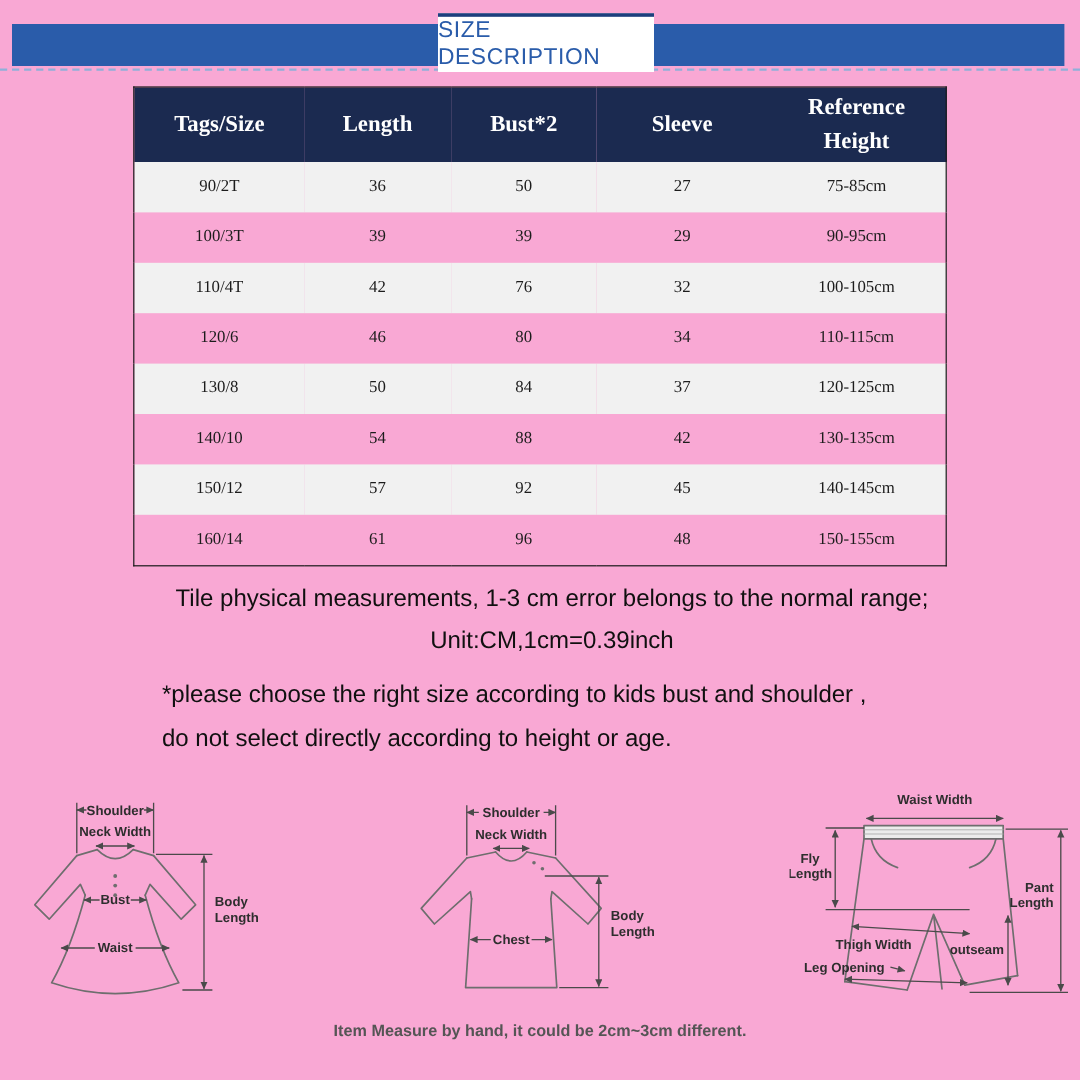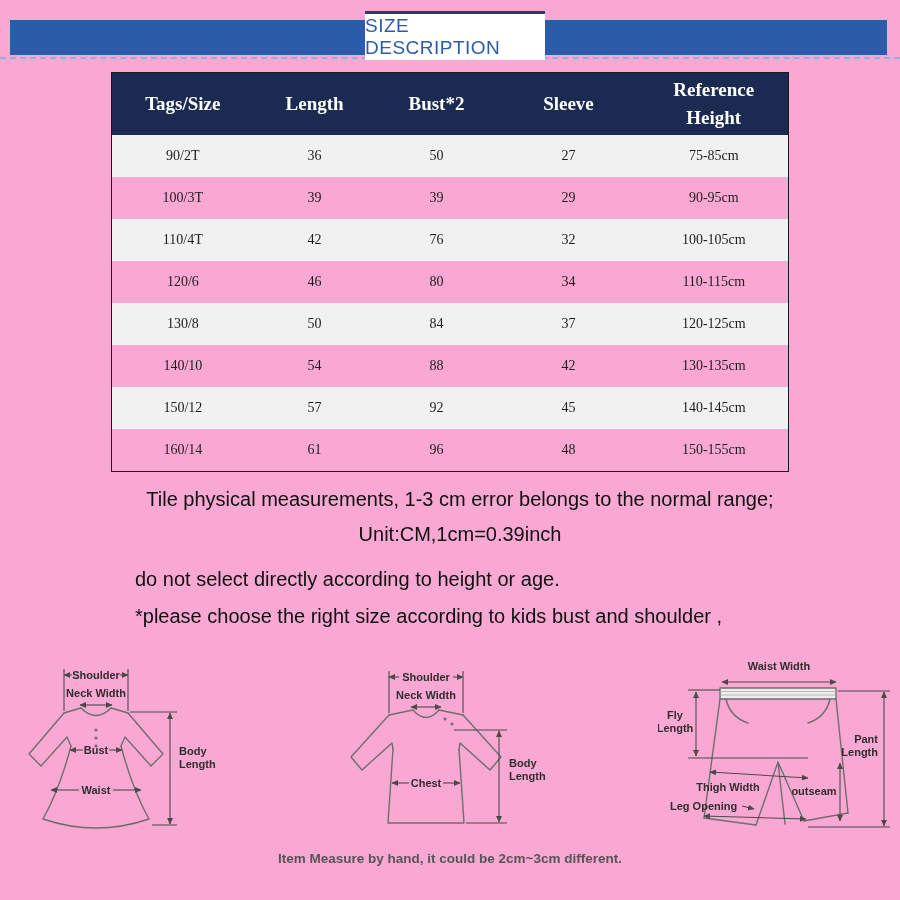--- a/index.html
+++ b/index.html
@@ -127,22 +127,22 @@
           <td>48</td>
           <td>150-155cm</td>
         </tr>
       </tbody>
   </table>
 
   <div class="notes">
     <p class="note-center">Tile physical measurements, 1-3 cm error belongs to the normal range;</p>
     <p class="note-center">Unit:CM,1cm=0.39inch</p>
     <div class="note-block">
+      <p>*please choose the right size according to kids bust and shoulder ,</p>
       <p>do not select directly according to height or age.</p>
-      <p>*please choose the right size according to kids bust and shoulder ,</p>
     </div>
   </div>
 
   <div class="diagrams">
 
     <svg width="222" height="190" viewBox="0 0 222 190">
       <defs>
         <marker id="ar1" markerWidth="7" markerHeight="7" refX="6" refY="3" orient="auto-start-reverse" markerUnits="userSpaceOnUse">
           <path d="M0,0 L6.5,3 L0,6 Z" fill="#4a4a4a"></path>
         </marker>

